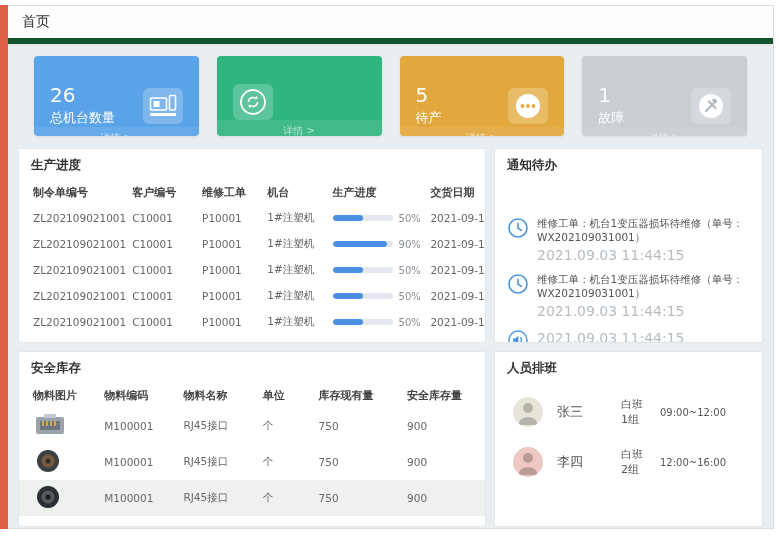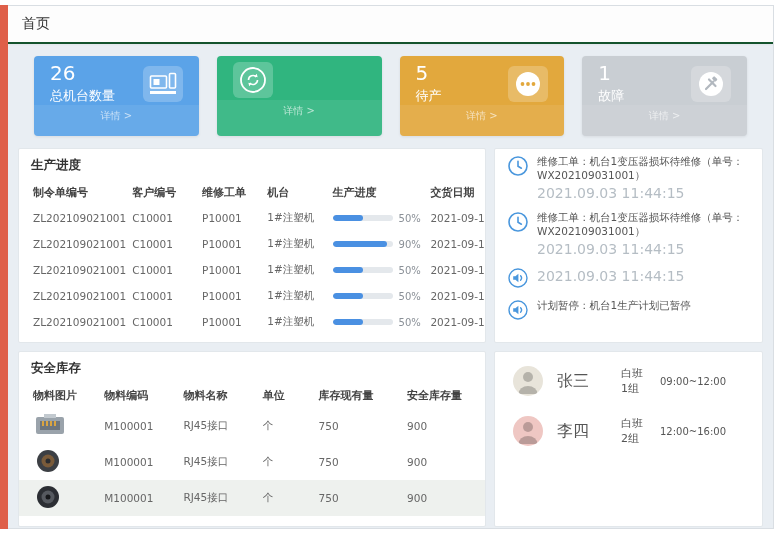--- a/index.html
+++ b/index.html
@@ -3,28 +3,28 @@
 <meta charset="utf-8">
 <style>
   * { margin:0; padding:0; box-sizing:border-box; }
   html,body { width:779px; height:536px; overflow:hidden; }
   body { font-family:"DejaVu Sans","Liberation Sans",sans-serif; background:#ffffff; }
 
   .app { position:absolute; top:5px; left:0; right:5px; bottom:7px; display:flex; }
   .strip { width:8px; background:#df5f49; flex:none; }
   .content { flex:1; display:flex; flex-direction:column; background:#e9eef3; border:1px solid #d9dee3; border-left:none; overflow:hidden; }
 
-  .topbar { height:38px; background:#fdfdfd; border-bottom:2px solid #14532d; box-shadow:0 1px 2px rgba(0,0,0,0.04); display:flex; align-items:center; padding:0 14px; flex:none; }
+  .topbar { height:38px; background:#fdfdfd; border-bottom:6px solid #14532d; box-shadow:0 1px 2px rgba(0,0,0,0.04); display:flex; align-items:center; padding:0 14px; flex:none; }
   .topbar-title { font-size:14px; color:#333; }
 
   .main { flex:1; padding:10px 8px 4px; overflow:hidden; }
 
   .cards { display:flex; gap:18px; margin:2px 18px 12px; }
   .card { flex:1; height:80px; border-radius:4px; color:#fff; display:flex; flex-direction:column; overflow:hidden; box-shadow:0 1px 3px rgba(0,0,0,0.08); cursor:pointer; }
-  .card-body { display:flex; justify-content:space-between; align-items:center; padding:6px 16px 0;gap:16px; }
+  .card-body { display:flex; justify-content:space-between; align-items:center; padding:28px 16px 0;gap:16px; }
   .card-num { font-size:20px; line-height:1.1; }
   .card-label { font-size:13px; margin-top:3px; }
   .card-icon { width:40px; height:36px; border-radius:6px; background:rgba(255,255,255,0.22); display:flex; align-items:center; justify-content:center; flex:none; }
   .card-footer { margin-top:auto; text-align:center; font-size:10px; color:rgba(255,255,255,0.65); padding:4px 0 18px; background:rgba(255,255,255,0.08); }
 
   .grid { display:grid; grid-template-columns:468px 1fr; grid-template-rows:195px 176px; gap:8px; margin:0 2px; }
   .panel { background:#fff; border:1px solid #e2e7eb; border-radius:2px; display:flex; flex-direction:column; overflow:hidden; }
   .panel-title { padding:8px 12px 6px; font-size:12.5px; font-weight:bold; color:#333; flex:none; }
 
   table.tbl { width:100%; border-collapse:collapse; table-layout:fixed; }
@@ -34,38 +34,38 @@
   .panel-production th:nth-child(1){width:23%} .panel-production th:nth-child(2){width:15%}
   .panel-production th:nth-child(3){width:14%} .panel-production th:nth-child(4){width:14%}
   .panel-production th:nth-child(5){width:21%} .panel-production th:nth-child(6){width:13%}
   .panel-production th:first-child, .panel-production td:first-child { padding-left:14px; }
 
   .prog { display:flex; align-items:center; gap:6px; }
   .prog-track { width:60px; height:6px; border-radius:3px; background:#e4e8ec; overflow:hidden; flex:none; }
   .prog-fill { height:100%; border-radius:3px; background:#4a90e2; }
   .prog-label { font-size:10px; color:#8a9097; }
 
-  .notice-list { padding:0 4px; }
+  .notice-list { padding:0 4px;margin-top:31px; }
   .notice { display:flex; gap:8px; padding:5px 8px 4px; cursor:pointer; }
   .notice-icon { width:22px; height:22px; flex:none; margin-top:1px; }
   .notice-text { font-size:10.5px; color:#555; line-height:1.38; word-break:break-all; }
   .notice-time { font-size:14px; color:#b5bdc4; margin-top:2px; }
 
   .panel-inventory th:nth-child(1){width:17%} .panel-inventory th:nth-child(2){width:17%}
   .panel-inventory th:nth-child(3){width:17%} .panel-inventory th:nth-child(4){width:12%}
   .panel-inventory th:nth-child(5){width:19%} .panel-inventory th:nth-child(6){width:18%}
   .panel-inventory th:first-child, .panel-inventory td:first-child { padding-left:14px; }
   .panel-inventory tbody tr:nth-child(3) { background:#eef1ee; }
   .panel-inventory td { padding:4px 6px; }
   .mat-img { display:inline-flex; align-items:center; }
 
   .schedule-list { padding:4px 4px 0; }
   .person { display:flex; align-items:center; gap:14px; padding:10px 14px; }
   .avatar { width:30px; height:30px; border-radius:50%; flex:none; overflow:hidden; display:flex; align-items:center; justify-content:center; }
-  .p-name { width:50px; font-size:16px; color:#555; }
+  .p-name { width:50px; font-size:13px; color:#555; }
   .p-shift { flex:1; font-size:11px; color:#555; }
   .p-time { font-size:10px; color:#555; padding-right:18px; }
 </style>
 </head>
 <body>
 
 <div class="app">
   <div class="strip"></div>
   <div class="content">
 
@@ -231,20 +231,21 @@
                       <span class="prog-label">50%</span>
                     </div>
                   </td>
                   <td>2021-09-10</td>
                 </tr>
               </tbody>
           </table>
         </div>
 
         <div class="panel panel-notices">
+          <div class="panel-title">通知待办</div>
           <div class="notice-list" id="notice-list">
               <div class="notice">
                 <div class="notice-icon"><svg width="22" height="22" viewBox="0 0 22 22">
                     <circle cx="11" cy="11" r="9" fill="none" stroke="#4a97dd" stroke-width="1.6"></circle>
                     <path d="M11 6.2v5l3.4 2" fill="none" stroke="#4a97dd" stroke-width="1.6" stroke-linecap="round"></path>
                   </svg></div>
                 <div class="notice-body">
                   <div class="notice-text">维修工单：机台1变压器损坏待维修（单号：WX202109031001）</div>
                   <div class="notice-time">2021.09.03 11:44:15</div>
                 </div>
@@ -340,20 +341,21 @@
                   <td>RJ45接口</td>
                   <td>个</td>
                   <td>750</td>
                   <td>900</td>
                 </tr>
               </tbody>
           </table>
         </div>
 
         <div class="panel panel-schedule">
+          <div class="panel-title">人员排班</div>
           <div class="schedule-list" id="schedule-list">
               <div class="person">
                 <div class="avatar" style="background:#e8e4da">
                   <svg width="30" height="30" viewBox="0 0 30 30">
                     <circle cx="15" cy="11" r="5" fill="rgba(0,0,0,0.22)"></circle>
                     <path d="M5.5 28a9.5 8 0 0 1 19 0z" fill="rgba(0,0,0,0.22)"></path>
                   </svg>
                 </div>
                 <div class="p-name">张三</div>
                 <div class="p-shift">白班1组</div>

